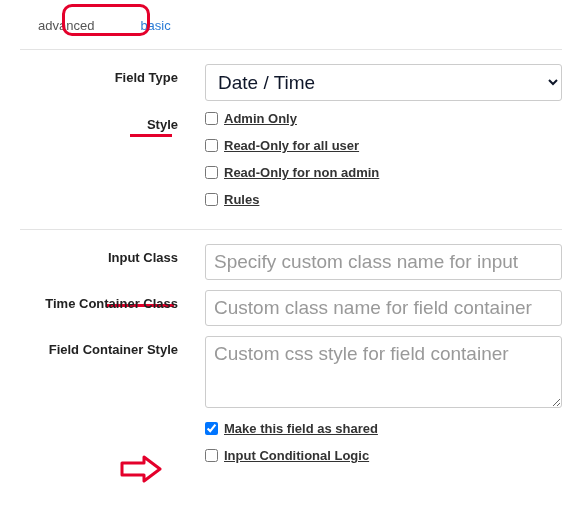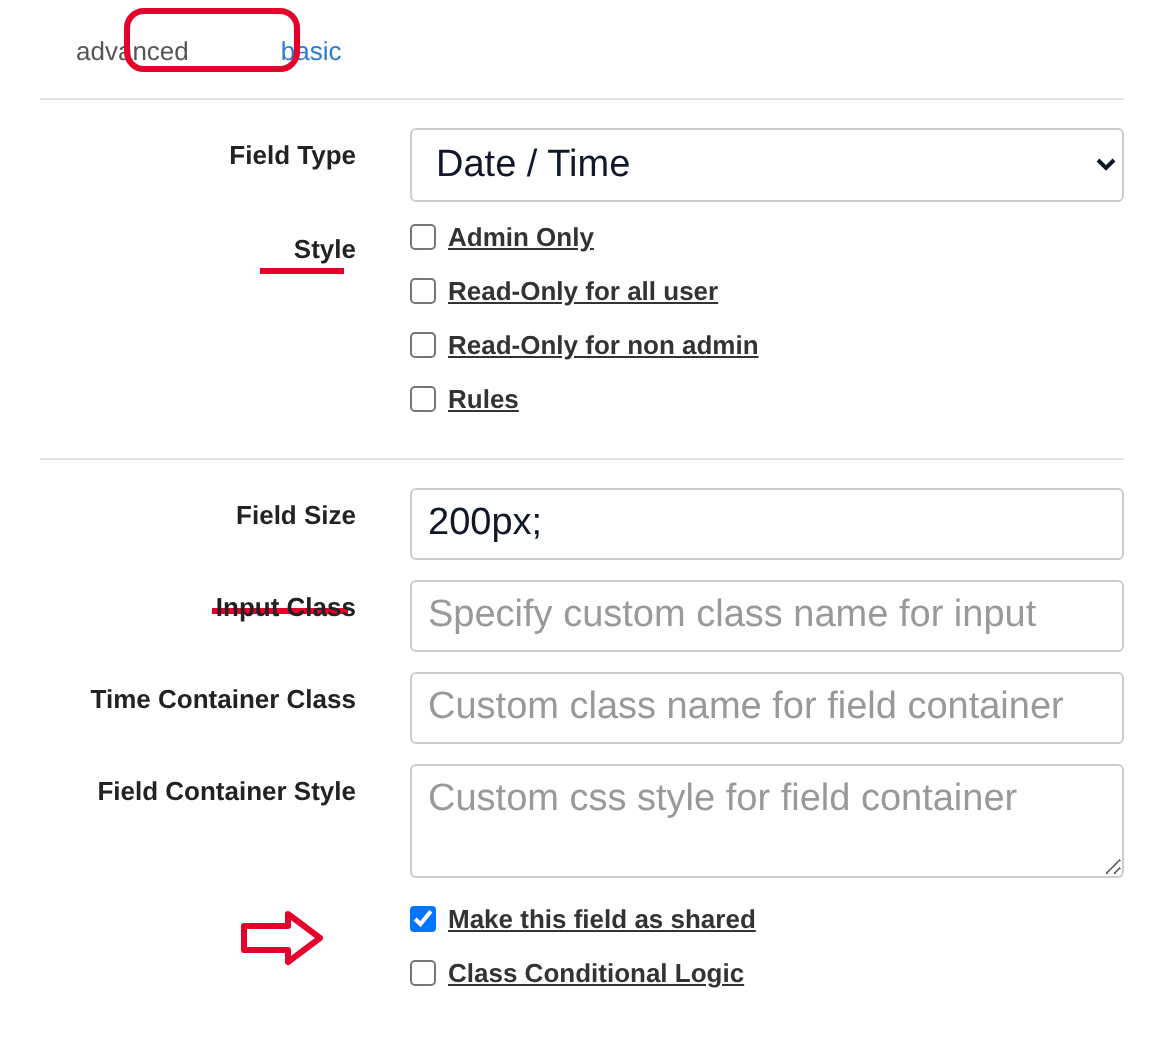--- a/index.html
+++ b/index.html
@@ -39,21 +39,21 @@
   select, input[type=text], textarea {
     width: 100%;
     padding: 6px 8px;
     border: 1px solid #ccc;
     border-radius: 3px;
     font-size: 19px;
     font-family: inherit;
     color: #0f172a;
     background: #fff;
   }
-  textarea { height: 57px; resize: both; }
+  textarea { height: 72px; resize: both; }
   input::placeholder, textarea::placeholder { color: #999; }
   .check-line {
     display: flex;
     align-items: center;
     gap: 6px;
     margin-bottom: 12px;
     font-weight: bold;
     color: #333;
     text-decoration: underline;
   }
@@ -112,26 +112,20 @@
       <div class="check-line">
         <input type="checkbox" style="">
         <span>Rules</span>
       </div>
     </div>
   </div>
   <div class="underline-red underline-rules"></div>
 
   <hr class="sep">
 
-  <div class="row">
-    <div class="label-col">Field Size</div>
-    <div class="input-col">
-      <input type="text" value="200px;" style="">
-    </div>
-  </div>
   <div class="underline-red underline-size"></div>
 
   <div class="row">
     <div class="label-col">Input Class</div>
     <div class="input-col">
       <input type="text" placeholder="Specify custom class name for input" style="">
     </div>
   </div>
 
   <div class="row">
@@ -150,21 +144,21 @@
 
   <div class="row">
     <div class="label-col"></div>
     <div class="input-col">
       <div class="check-line">
         <input type="checkbox" checked="" style="">
         <span>Make this field as shared</span>
       </div>
       <div class="check-line">
         <input type="checkbox" style="">
-        <span>Class Conditional Logic</span>
+        <span>Input Conditional Logic</span>
       </div>
     </div>
   </div>
 
   <svg class="arrow" width="44" height="28">
     <path d="M2 8 L24 8 L24 2 L40 14 L24 26 L24 20 L2 20 Z" fill="none" stroke="#e4002b" stroke-width="3" stroke-linejoin="round"></path>
   </svg>
 
 </div>
 

